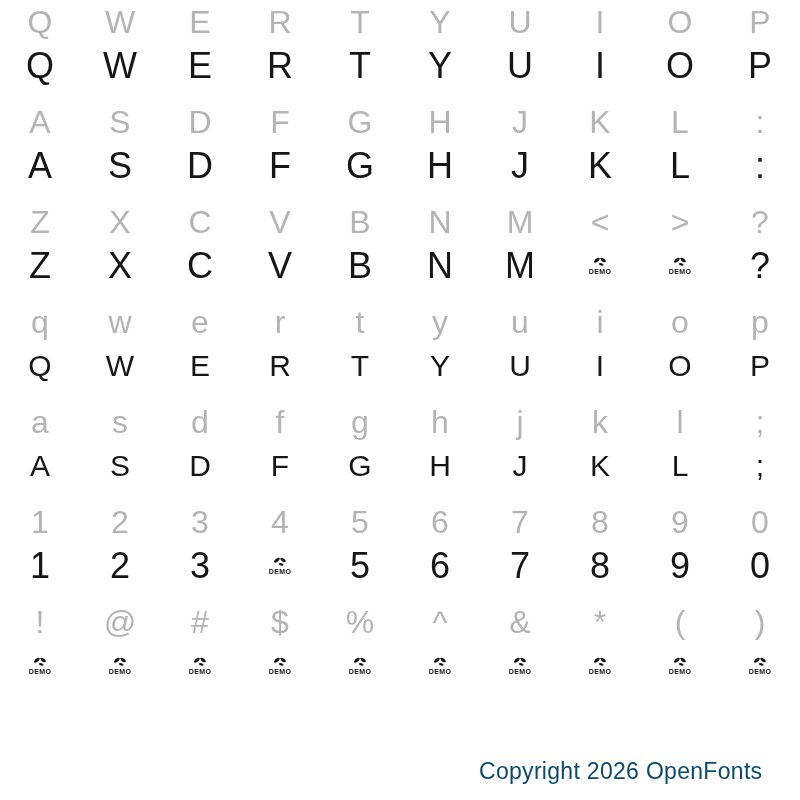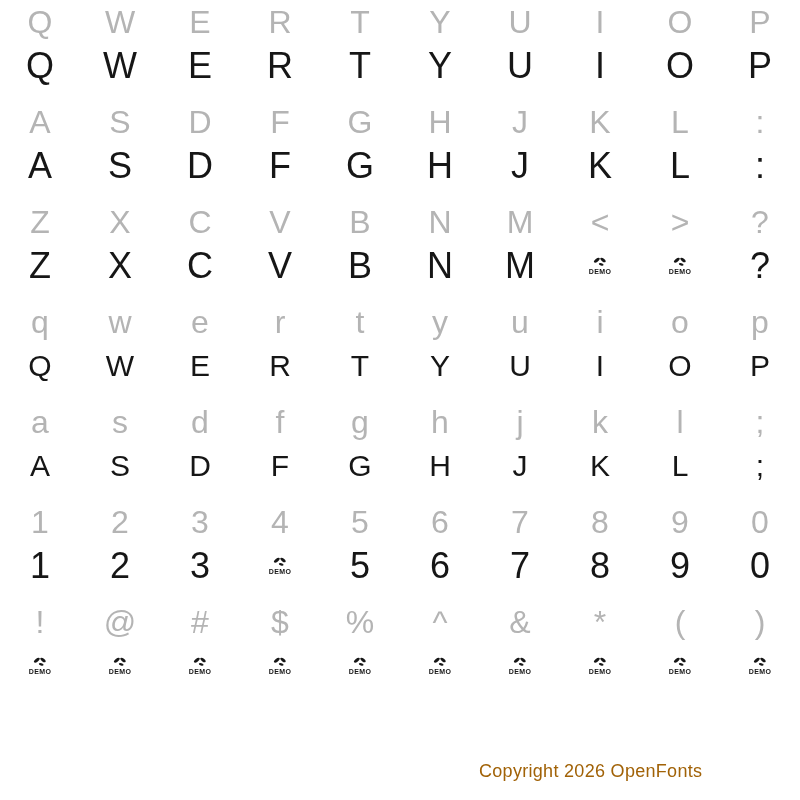--- a/index.html
+++ b/index.html
@@ -68,23 +68,23 @@
     font-weight: bold;
     letter-spacing: 0.4px;
     color: #161616;
     margin-top: 1px;
     font-family: "Liberation Sans", sans-serif;
   }
   .copyright {
     position: absolute;
     left: 479px;
     top: 757px;
-    font-size: 18px;
+    font-size: 23px;
     line-height: 28px;
-    color: #a16207;
+    color: #0c4a6e;
     letter-spacing: 0.3px;
     white-space: pre;
   }
 </style>
 </head>
 <body>
 
 <div class="canvas">
 
   <div class="glyph-grid" id="glyph-grid">

